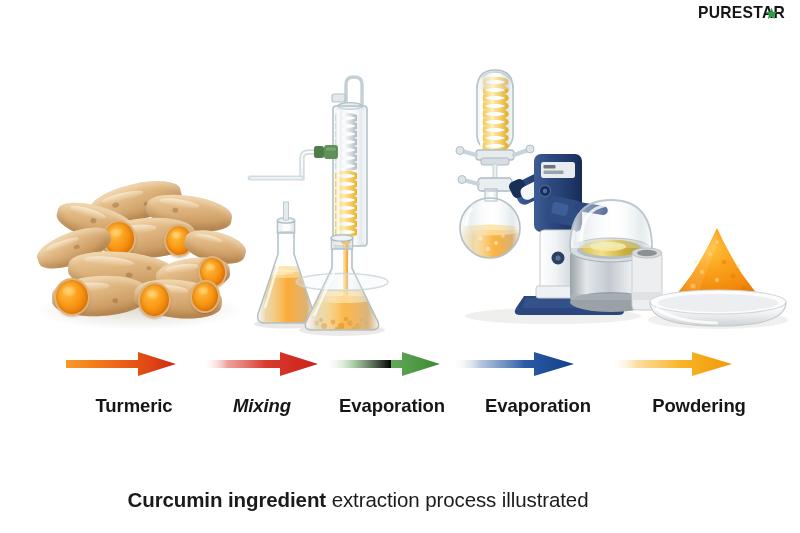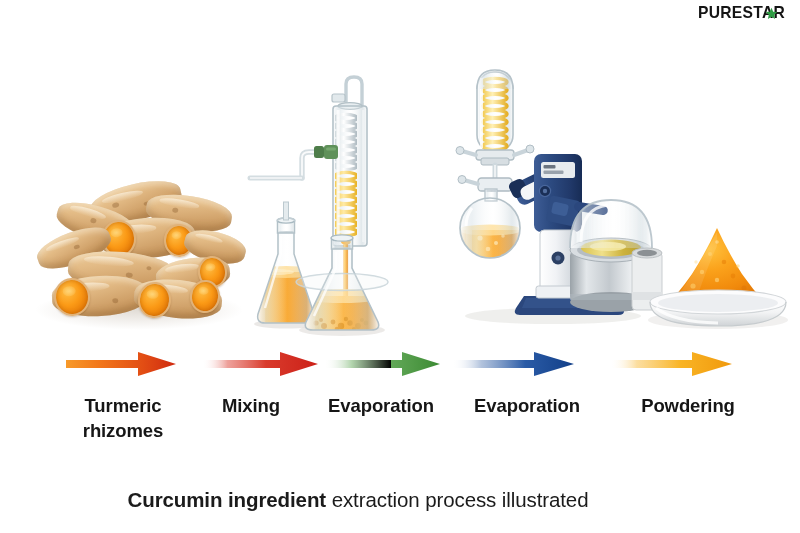--- a/index.html
+++ b/index.html
@@ -103,21 +103,21 @@
   .arrows {
     position: absolute;
     left: 0; top: 350px;
     width: 800px; height: 30px;
   }
   .arrow { position: absolute; top: 0; height: 28px; }
 
   
   .labels {
     position: absolute;
-    left: 0; top: 393px;
+    left: 11px; top: 393px;
     width: 695px; height: 60px;
   }
   .step-label {
     position: absolute;
     font-size: 18.5px;
     font-weight: 700;
     color: #161616;
     line-height: 25px;
     text-align: center;
     letter-spacing: -0.1px;
@@ -627,24 +627,23 @@
         </defs>
         <path d="M0 10 L82 10 L82 2 L122 14 L82 26 L82 18 L0 18 Z" fill="url(#ar5)"></path>
       </svg>
     </div>
   </div>
 
   <div class="labels">
 
     <div class="step-label" style="left:48px;width:150px;">
       <div>Turmeric</div>
-      <div>rhizomes</div>
-    </div>
-
-    <div class="step-label" style="left:186px;width:130px;">
+    </div>
+
+    <div class="step-label" style="left:186px;width:130px;font-style:italic;">
       <div>Mixing</div>
     </div>
 
     <div class="step-label" style="left:306px;width:150px;">
       <div>Evaporation</div>
     </div>
 
     <div class="step-label" style="left:608px;width:160px;">
       <div>Powdering</div>
     </div>

